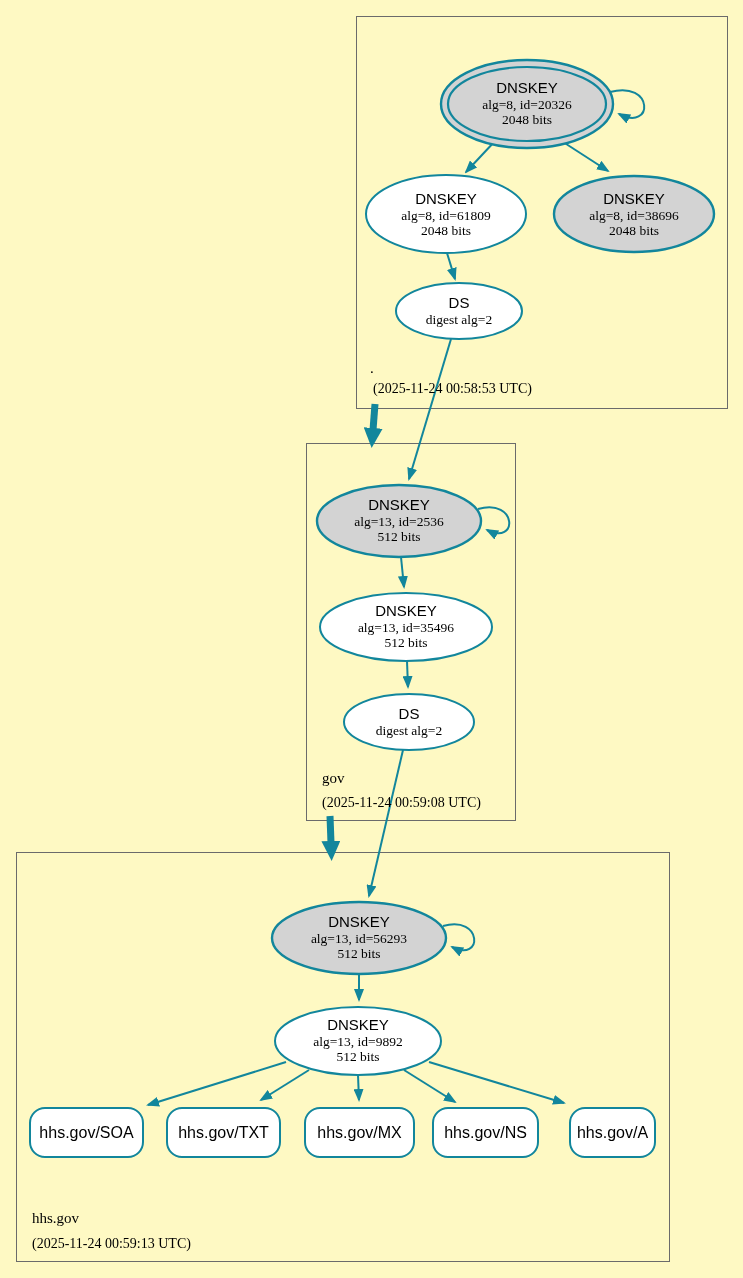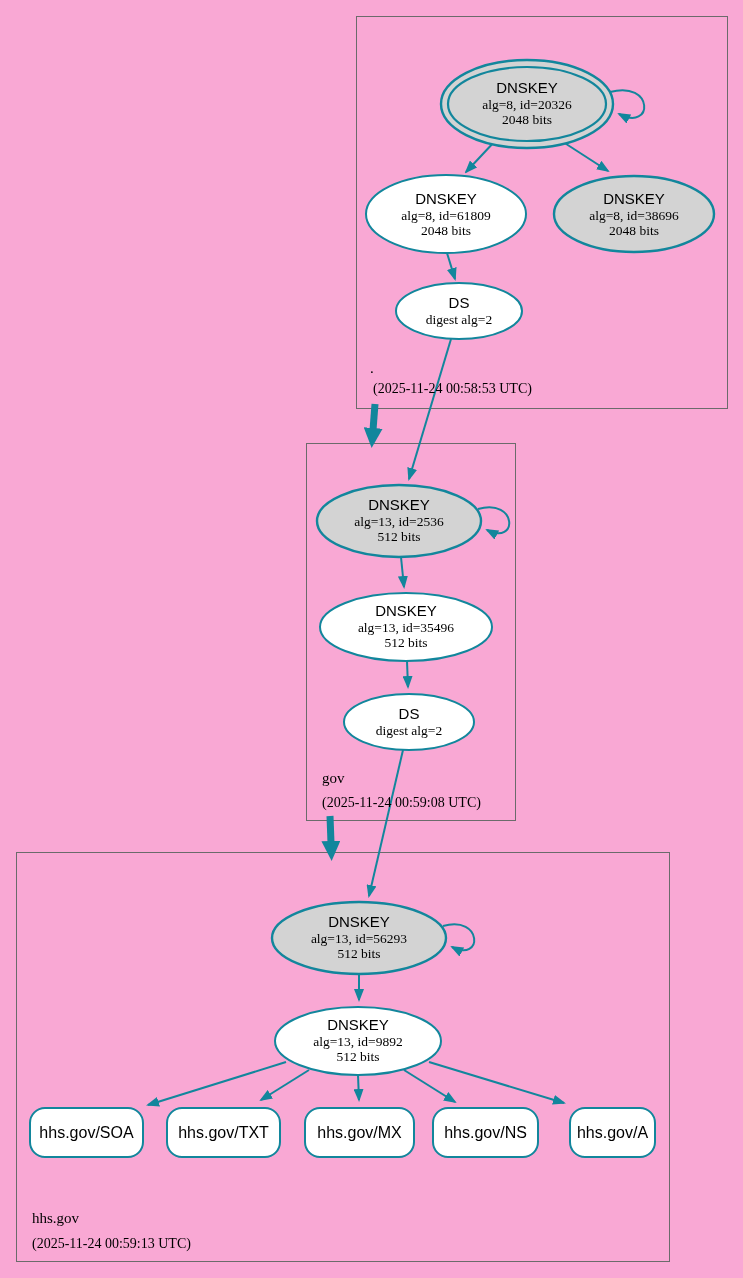--- a/index.html
+++ b/index.html
@@ -7,21 +7,21 @@
     padding: 0;
     background: #ffffff;
     width: 743px;
     height: 1278px;
     font-family: "Liberation Serif", serif;
   }
   .stage {
     position: relative;
     width: 743px;
     height: 1278px;
-    background: #f9a8d4;
+    background: #fef9c3;
     overflow: hidden;
   }
   svg { display: block; }
 
   .zone-box {
     fill: none;
     stroke: #6b6b6b;
     stroke-width: 1;
   }
   .edge {

